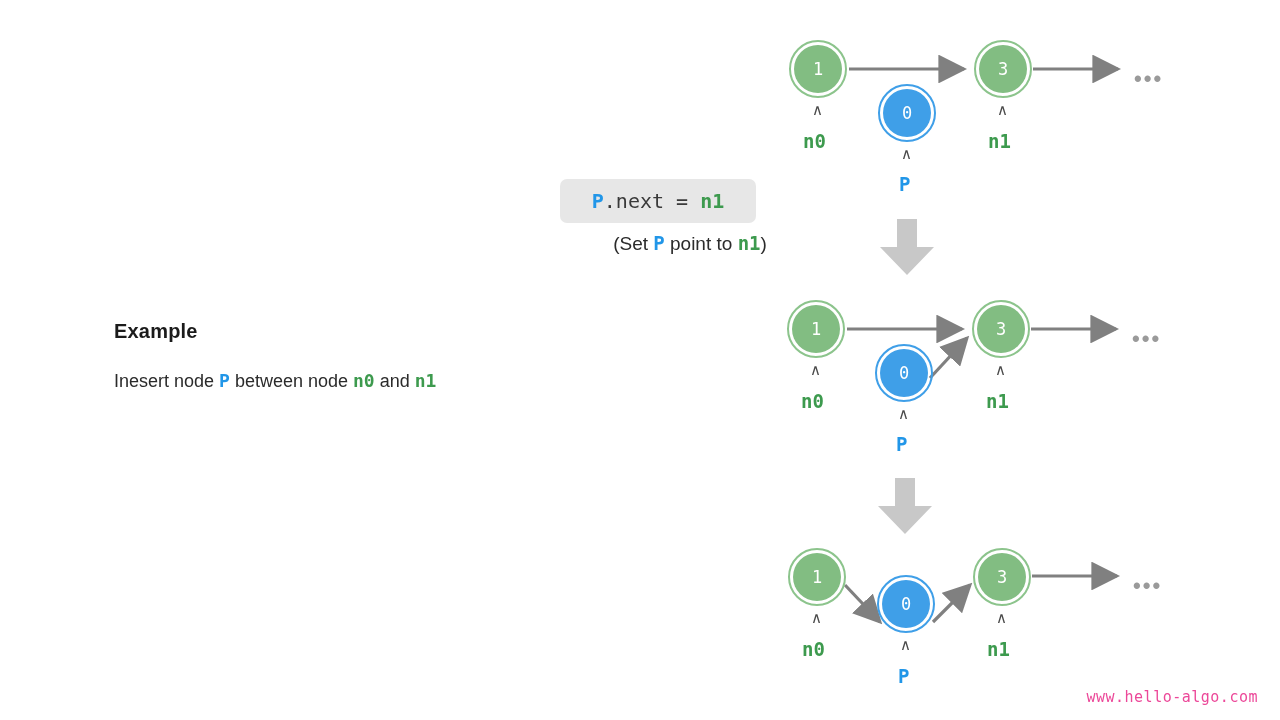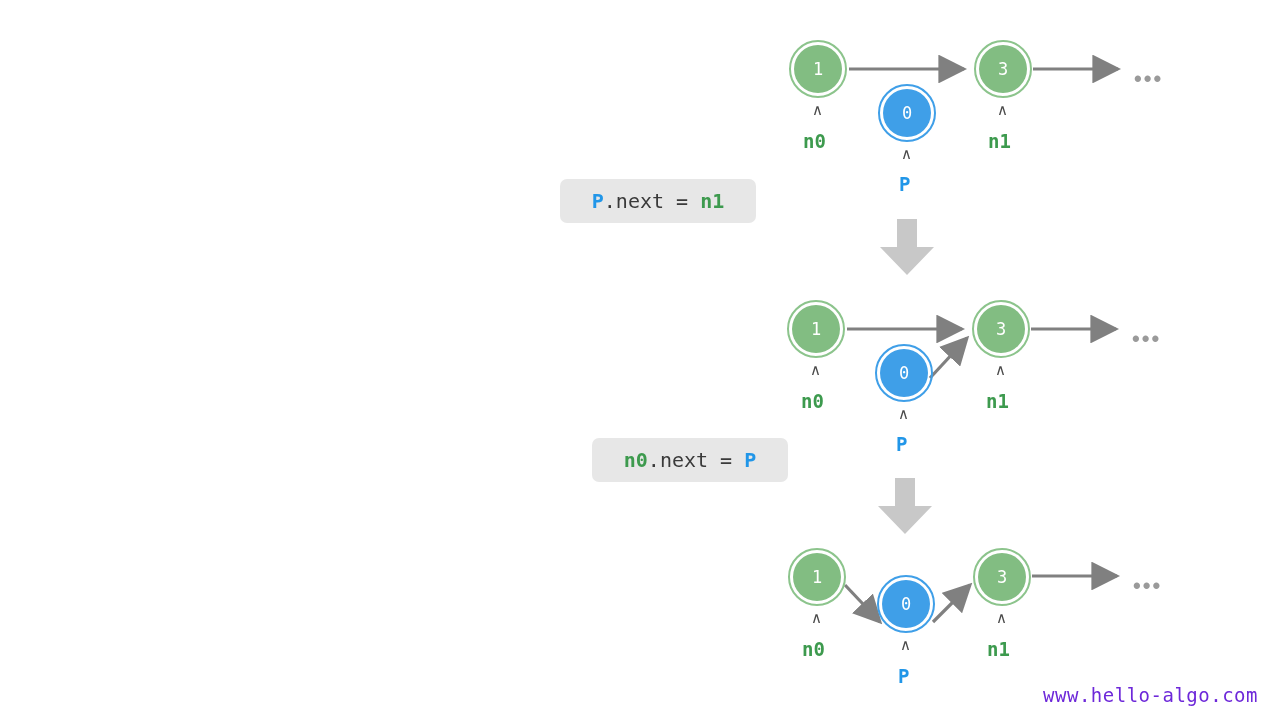--- a/index.html
+++ b/index.html
@@ -141,42 +141,46 @@
     font-weight: bold;
     letter-spacing: 2px;
     line-height: 1;
   }
 
   .watermark {
     position: absolute;
     right: 22px;
     bottom: 14px;
     font-family: "DejaVu Sans Mono", monospace;
-    font-size: 19px;
-    color: #6d28d9;
+    font-size: 15px;
+    color: #ec4899;
     letter-spacing: 0.5px;
   }
 
   svg.arrows {
     position: absolute;
     left: 0;
     top: 0;
     overflow: visible;
   }
 </style>
 </head>
 <body>
 
 <div class="stage">
 
+  <div class="explain">
+    <div class="explain-title">Example</div>
+    <div class="explain-body"><span>Inesert node </span><span class="tok-blue">P</span><span> between node </span><span class="tok-green">n0</span><span> and </span><span class="tok-green">n1</span></div>
+  </div>
 
   <div class="codebox" style="left:560px; top:179px; width:156px;"><span class="tok-blue">P</span><span>.next = </span><span class="tok-green">n1</span></div>
 
-
-  <div class="codebox" style="left:592px; top:438px; width:156px;"><span class="tok-green">n0</span><span>.next = </span><span class="tok-blue">P</span></div>
+  <div class="caption" style="left:592px; top:232px; width:196px;"><span>(Set </span><span class="tok-blue">P</span><span> point to </span><span class="tok-green">n1</span><span>)</span></div>
+
 
 
   <svg class="downarrow" style="left:878px; top:219px;" viewBox="0 0 58 56">
     <polygon points="19,0 39,0 39,28 56,28 29,56 2,28 19,28" fill="#c8c8c8"></polygon>
   </svg>
   <svg class="downarrow" style="left:876px; top:478px;" viewBox="0 0 58 56">
     <polygon points="19,0 39,0 39,28 56,28 29,56 2,28 19,28" fill="#c8c8c8"></polygon>
   </svg>
 
   <div class="row" style="top:0px;">

